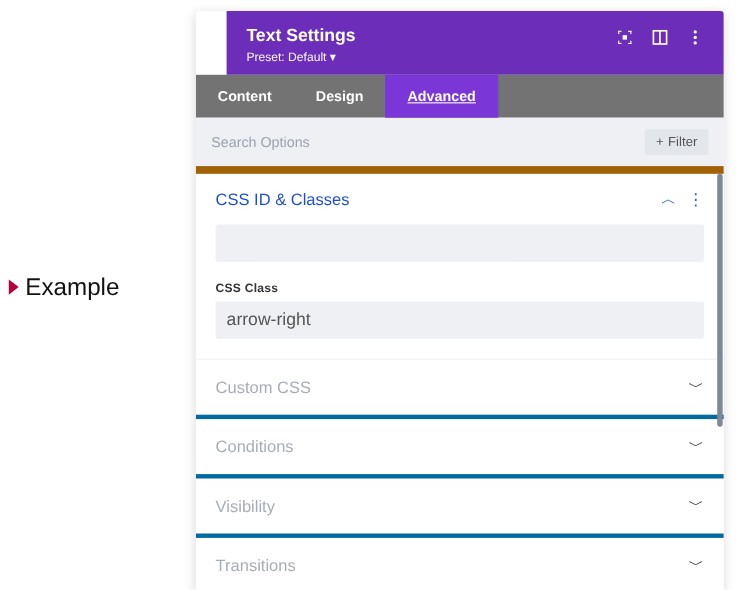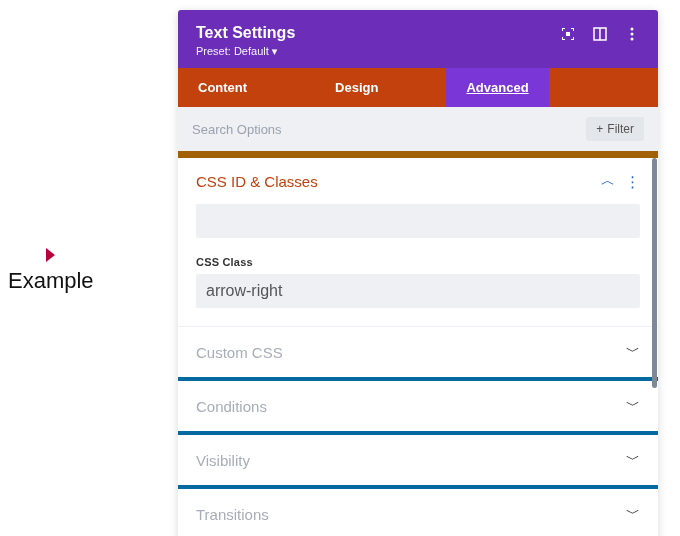--- a/index.html
+++ b/index.html
@@ -1,44 +1,44 @@
 <!DOCTYPE html>
 <html><head>
 <meta charset="utf-8">
 <style>
 * { box-sizing: border-box; margin: 0; padding: 0; }
 body { font-family: -apple-system, BlinkMacSystemFont, "Segoe UI", Arial, sans-serif; background: #fff; width: 680px; height: 536px; position: relative; }
 
-.example-label { position: absolute; left: 8px; top: 248px; display: flex; align-items: center; gap: 6px; flex-direction: column; }
+.example-label { position: absolute; left: 8px; top: 248px; display: flex; align-items: center; gap: 6px; }
 .example-label .tri { width: 0; height: 0; border-top: 7px solid transparent; border-bottom: 7px solid transparent; border-left: 9px solid #b8003c; }
 .example-label .txt { font-size: 22px; font-weight: 500; color: #111; }
 
 .panel { position: absolute; left: 178px; top: 10px; width: 480px; background: #fff; box-shadow: 0 2px 10px rgba(0,0,0,0.15); border-radius: 3px; overflow: hidden; }
 
-.header { background: #6c2eb9; color: #fff; padding: 14px 18px 10px; display: flex; justify-content: space-between; align-items: flex-start; }
+.header { background: #6c2eb9; color: #fff; padding: 14px 18px 10px; display: flex; justify-content: space-between; align-items: flex-start; margin-left: 28px; }
 .header-left .title { font-size: 16px; font-weight: 600; }
 .header-left .preset { font-size: 11px; margin-top: 3px; opacity: 0.95; }
 .header-icons { display: flex; gap: 16px; align-items: center; padding-top: 2px; }
 .header-icons .hi { width: 16px; height: 16px; display: flex; align-items: center; justify-content: center; cursor: pointer; }
 .hi svg { fill: #fff; }
 
-.tabs { background: #c2410c; display: flex; gap: 48px; }
+.tabs { background: #737373; display: flex; }
 .tab { padding: 12px 20px; font-size: 13px; font-weight: 600; color: #fff; cursor: pointer; }
 .tab.active { background: #7a36d6; text-decoration: underline; }
 
 .search-row { background: #eef0f4; display: flex; align-items: center; justify-content: space-between; padding: 10px 14px; border-bottom: 7px solid #a16207; }
 .search-text { color: #9ba2ae; font-size: 13px; }
 .filter-btn { background: #e3e6eb; border-radius: 3px; padding: 5px 10px; font-size: 12px; color: #555; display: flex; align-items: center; gap: 4px; cursor: pointer; }
 
 .content { position: relative; }
 .scroll-indicator { position: absolute; right: 1px; top: 0; width: 5px; height: 230px; background: #7e8896; border-radius: 3px; }
 
 .section-open { padding: 14px 18px 18px; border-bottom: 1px solid #edf0f4; }
 .section-open-head { display: flex; justify-content: space-between; align-items: center; margin-bottom: 14px; }
-.section-open-title { color: #c2410c; font-size: 15px; font-weight: 500; }
+.section-open-title { color: #1d4ed8; font-size: 15px; font-weight: 500; }
 .section-open-controls { display: flex; align-items: center; gap: 10px; color: #2a64d6; }
 .chev-up { font-size: 14px; cursor: pointer; }
 .vdots { font-size: 15px; cursor: pointer; line-height: 1; }
 
 .field-label { font-size: 11px; font-weight: 600; color: #333; margin-bottom: 6px; letter-spacing: 0.2px; }
 .field-input { width: 100%; background: #eef0f4; border: none; border-radius: 2px; padding: 8px 10px; font-size: 16px; color: #555; outline: none; }
 .field-group { margin-bottom: 18px; }
 .field-group:last-child { margin-bottom: 0; }
 
 .section-closed { display: flex; justify-content: space-between; align-items: center; padding: 16px 18px; border-bottom: 4px solid #0369a1; cursor: pointer; }

